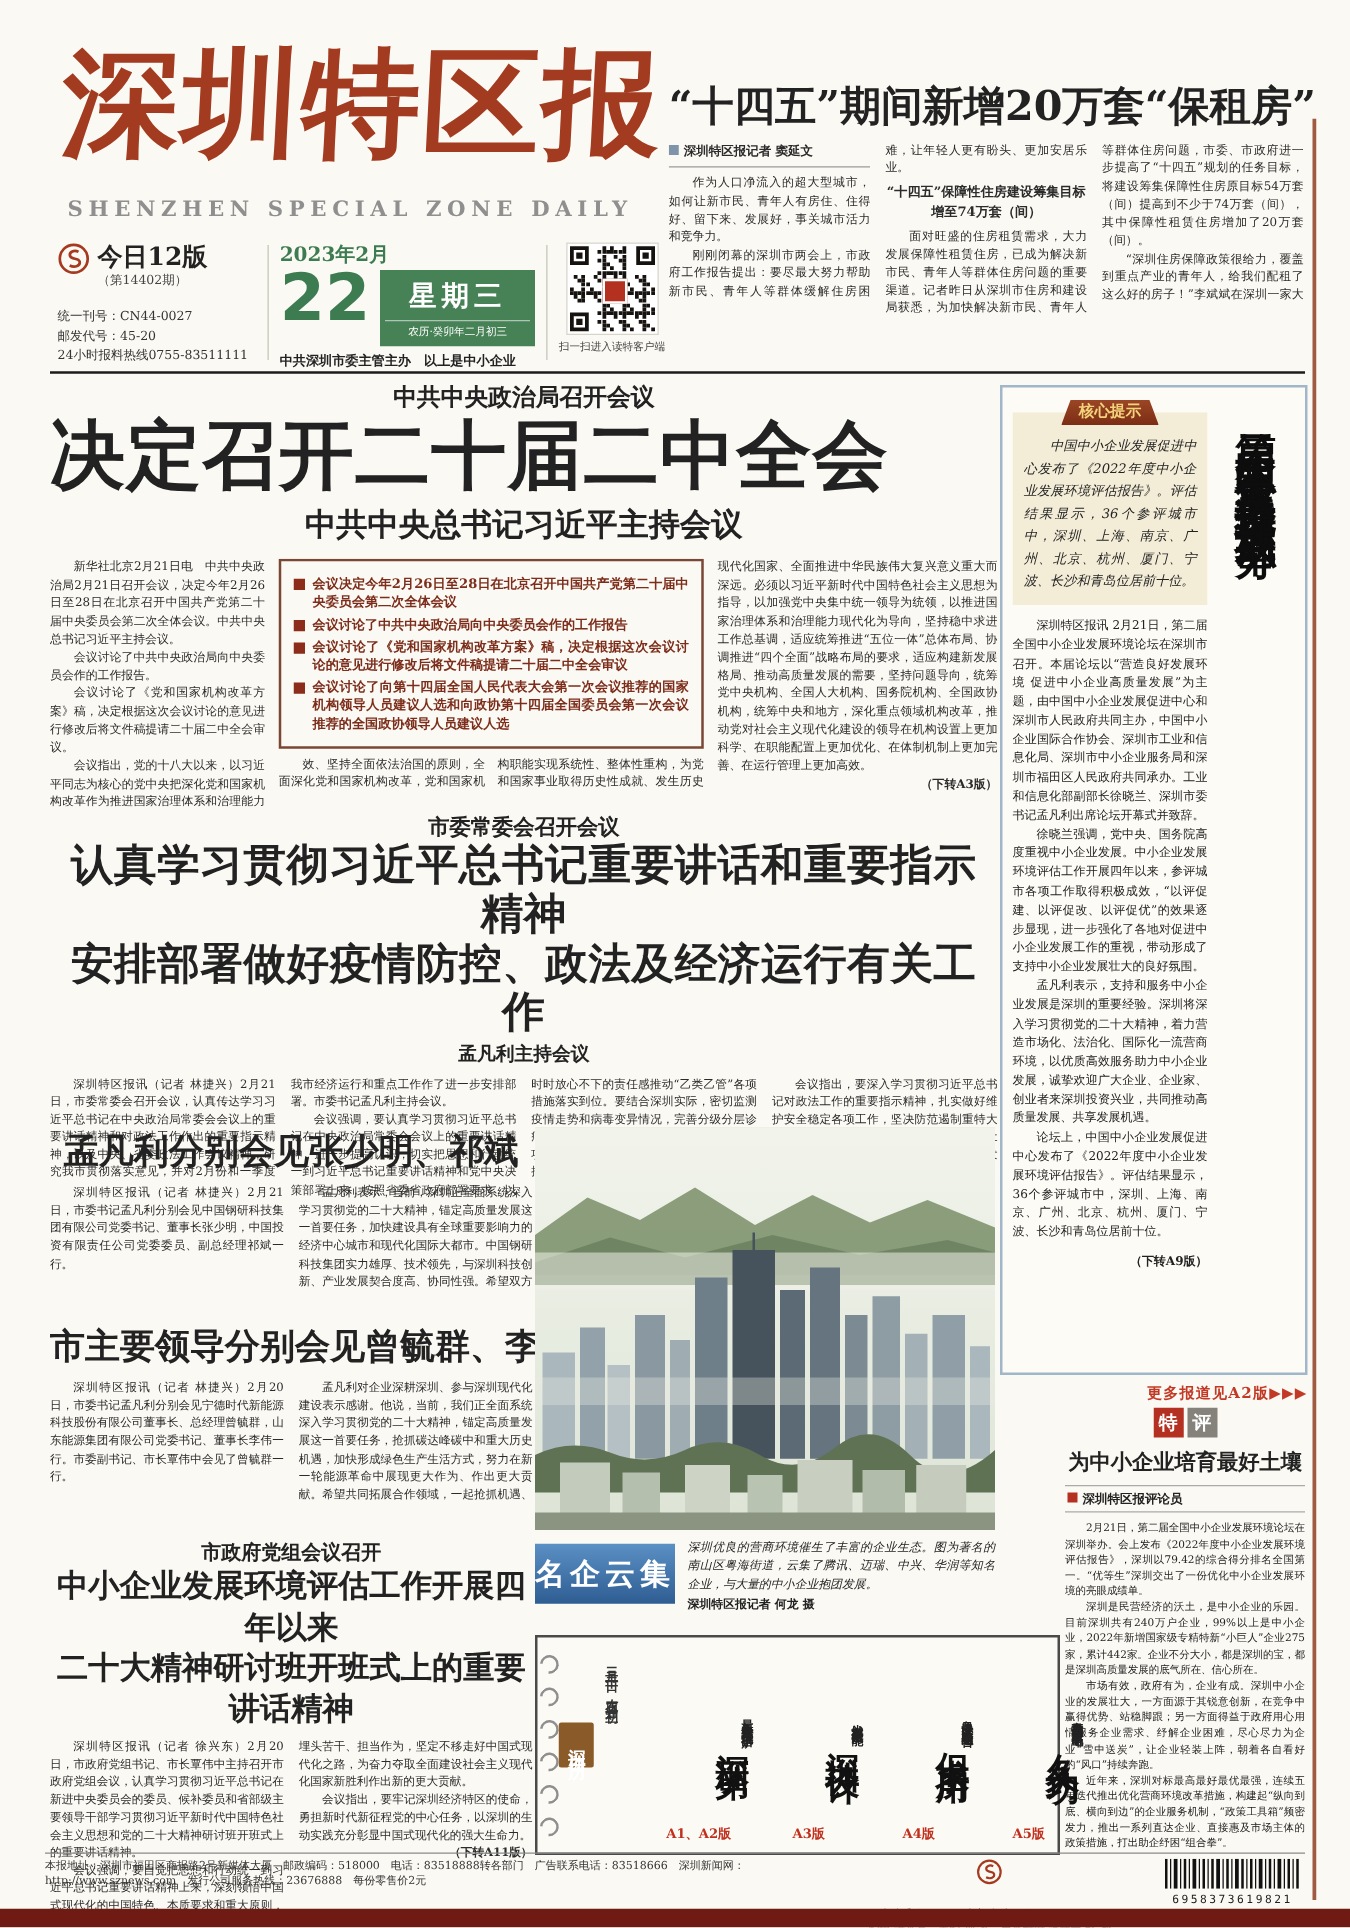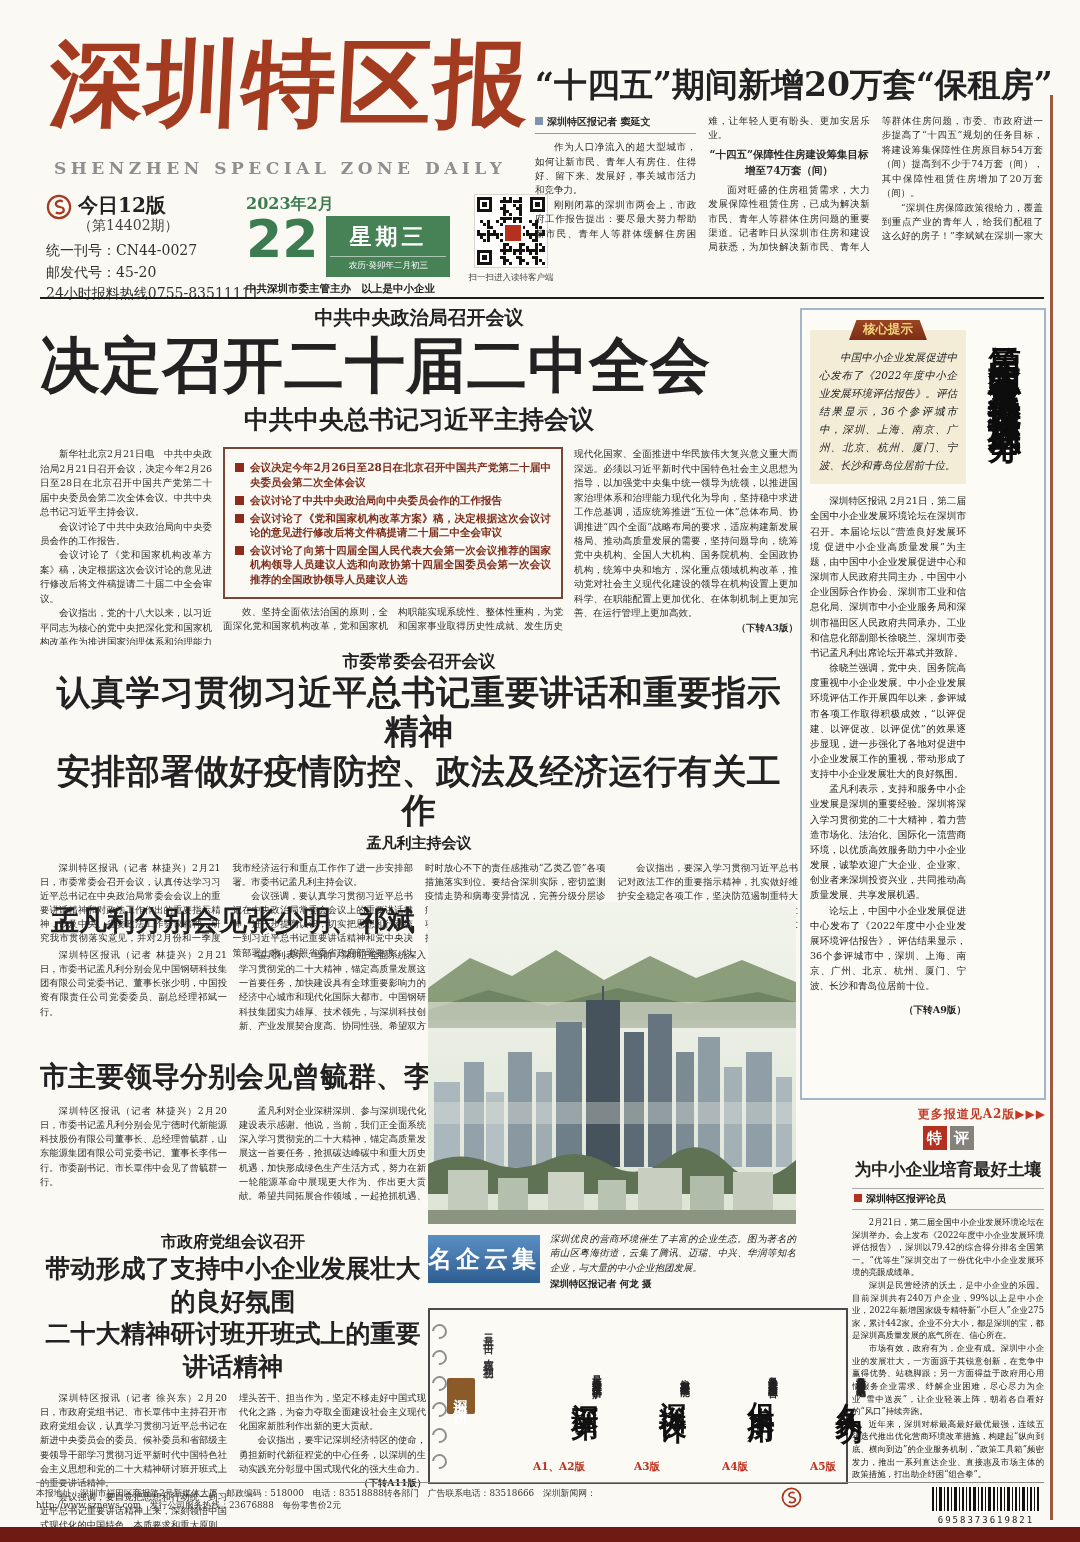--- a/index.html
+++ b/index.html
@@ -9,22 +9,22 @@
   
   .mast-title{left:50px;top:34px;width:486px;font-size:94px;line-height:1.05;font-weight:900;
     color:#a33b20;letter-spacing:2px;transform:skewX(-3deg);white-space:nowrap;}
   .mast-en{left:54px;top:158px;width:470px;font-size:17px;font-weight:bold;letter-spacing:4.5px;
     color:#8f8f8f;white-space:nowrap;}
   .info{left:46px;top:194px;width:486px;height:96px;display:flex;align-items:stretch;}
   .info-a{width:182px;}
   .info-a .row1{display:flex;gap:6px;align-items:flex-start;}
   .logo{width:26px;height:26px;flex:none;}
   .edition{font-size:20px;font-weight:900;line-height:1.1;}
-  .issue{font-size:14px;color:#444;margin-top:1px;}
-  .small-lines{font-size:14px;line-height:1.55;color:#333;margin-top:5px;white-space:nowrap;}
+  .issue{font-size:10px;color:#444;margin-top:1px;}
+  .small-lines{font-size:10px;line-height:1.55;color:#333;margin-top:15px;white-space:nowrap;}
   .vsep{width:1px;background:#c6c2b8;margin:2px 9px;}
   .info-b{width:224px;}
   .date-ym{font-size:16px;font-weight:bold;color:#3d7b51;}
   .date-row{display:flex;align-items:flex-start;gap:8px;margin-top:1px;}
   .date-day{font-size:52px;line-height:.92;font-weight:900;color:#3d7b51;
     font-family:"DejaVu Sans","Liberation Sans",sans-serif;}
   .weekbox{background:#478257;color:#fff;width:116px;padding:6px 4px 5px;text-align:center;}
   .weekday{font-size:22px;font-weight:900;letter-spacing:4px;}
   .lunar{font-size:8.5px;margin-top:4px;border-top:1px solid rgba(255,255,255,.55);padding-top:3px;}
   .organizer{font-size:10.5px;font-weight:bold;margin-top:5px;white-space:nowrap;}
@@ -427,21 +427,21 @@
     <div class="mt">
       <div class="art-h">市主要领导分别会见曾毓群、李伟</div>
       <div class="art-body bt b2">
         <p>深圳特区报讯（记者 林捷兴）2月20日，市委书记孟凡利分别会见宁德时代新能源科技股份有限公司董事长、总经理曾毓群，山东能源集团有限公司党委书记、董事长李伟一行。市委副书记、市长覃伟中会见了曾毓群一行。</p>
         <p>孟凡利对企业深耕深圳、参与深圳现代化建设表示感谢。他说，当前，我们正全面系统深入学习贯彻党的二十大精神，锚定高质量发展这一首要任务，抢抓碳达峰碳中和重大历史机遇，加快形成绿色生产生活方式，努力在新一轮能源革命中展现更大作为、作出更大贡献。希望共同拓展合作领域，一起抢抓机遇、共享机遇，实现互惠互利、共赢发展，携手创造美好未来。</p>
 
       </div>
     </div>
     <div class="mt">
       <div class="art-k">市政府党组会议召开</div>
-      <div class="art-h3">带动形成了支持中小企业发展壮大的良好氛围</div>
+      <div class="art-h3">中小企业发展环境评估工作开展四年以来</div>
       <div class="art-h3">二十大精神研讨班开班式上的重要讲话精神</div>
       <div class="art-body bt b3">
         <p>深圳特区报讯（记者 徐兴东）2月20日，市政府党组书记、市长覃伟中主持召开市政府党组会议，认真学习贯彻习近平总书记在新进中央委员会的委员、候补委员和省部级主要领导干部学习贯彻习近平新时代中国特色社会主义思想和党的二十大精神研讨班开班式上的重要讲话精神。</p>
         <p>会议强调，要自觉把思想和行动统一到习近平总书记重要讲话精神上来，深刻领悟中国式现代化的中国特色、本质要求和重大原则，埋头苦干、担当作为，坚定不移走好中国式现代化之路，为奋力夺取全面建设社会主义现代化国家新胜利作出新的更大贡献。</p>
         <p>会议指出，要牢记深圳经济特区的使命，勇担新时代新征程党的中心任务，以深圳的生动实践充分彰显中国式现代化的强大生命力。</p>
         <p class="jump">（下转A11版）</p>
       </div>
     </div>
   </div>
 

